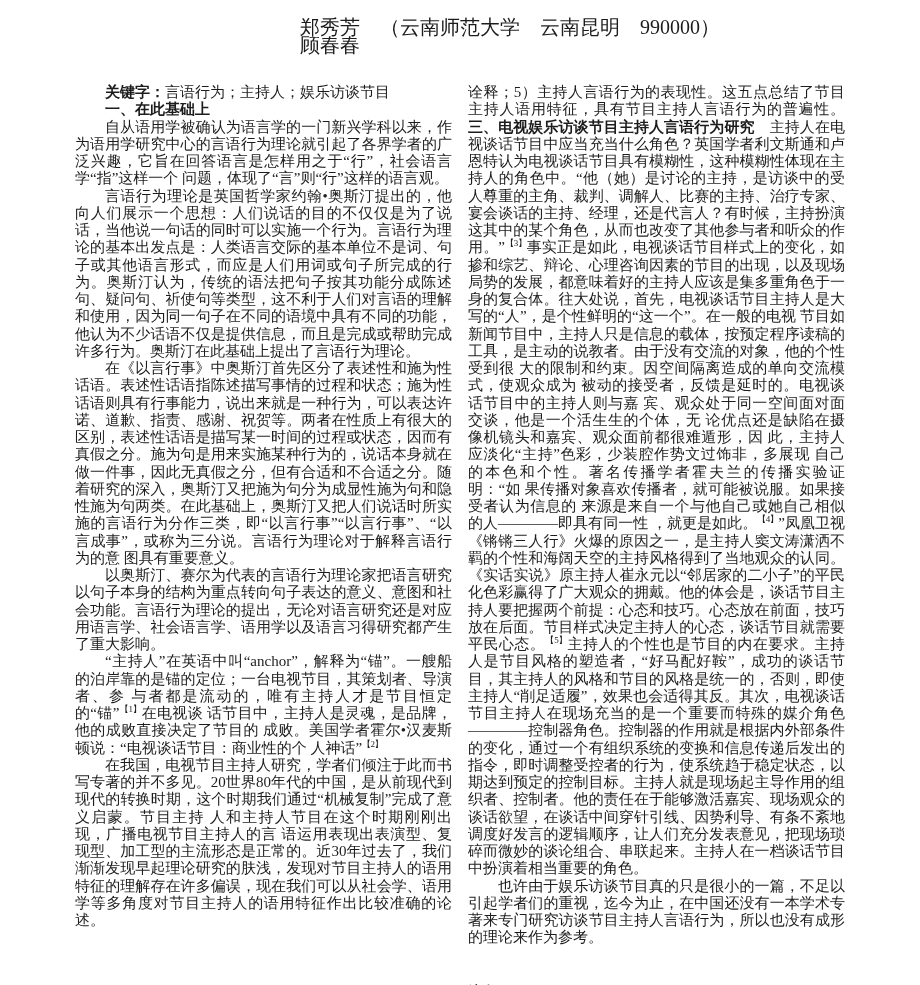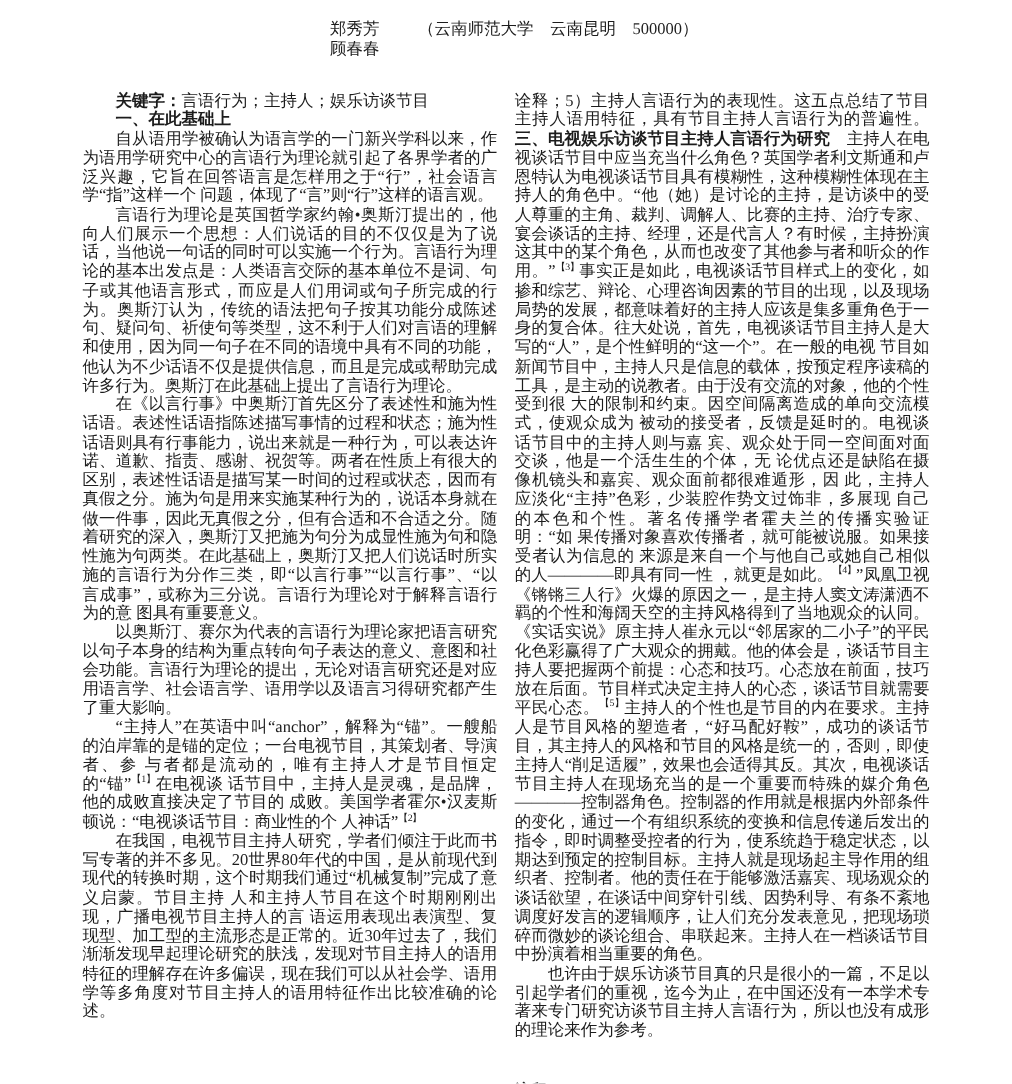--- a/index.html
+++ b/index.html
@@ -9,21 +9,21 @@
     height: 985px;
     background: #ffffff;
     color: #1c1c1c;
     box-sizing: border-box;
     padding: 18px 75px 0 75px;
     overflow: hidden;
     font-family: "Liberation Serif", "DejaVu Serif", serif;
   }
   .authors {
     margin-left: 225px;
-    font-size: 15px;
+    font-size: 20px;
     line-height: 18px;
   }
   .author-row { display: flex; }
   .author-name { width: 80px; white-space: pre; }
   .author-affiliation { white-space: pre; }
 
   .columns {
     display: flex;
     gap: 16px;
     margin-top: 30px;
@@ -56,21 +56,21 @@
   .notes-heading { font-weight: bold; margin: 0 0 2px 0; }
 </style>
 </head>
 <body>
 
 <div class="page">
 
   <div class="authors">
     <div class="author-row">
       <span class="author-name">郑秀芳</span>
-      <span class="author-affiliation">（云南师范大学　云南昆明　500000）</span>
+      <span class="author-affiliation">（云南师范大学　云南昆明　990000）</span>
     </div>
     <div class="author-row">
       <span class="author-name">顾春春</span>
     </div>
   </div>
 
   <div class="columns">
 
     <div class="col">
       <p class="para"><b class="heading">关键字：</b><span>言语行为；主持人；娱乐访谈节目</span></p>

